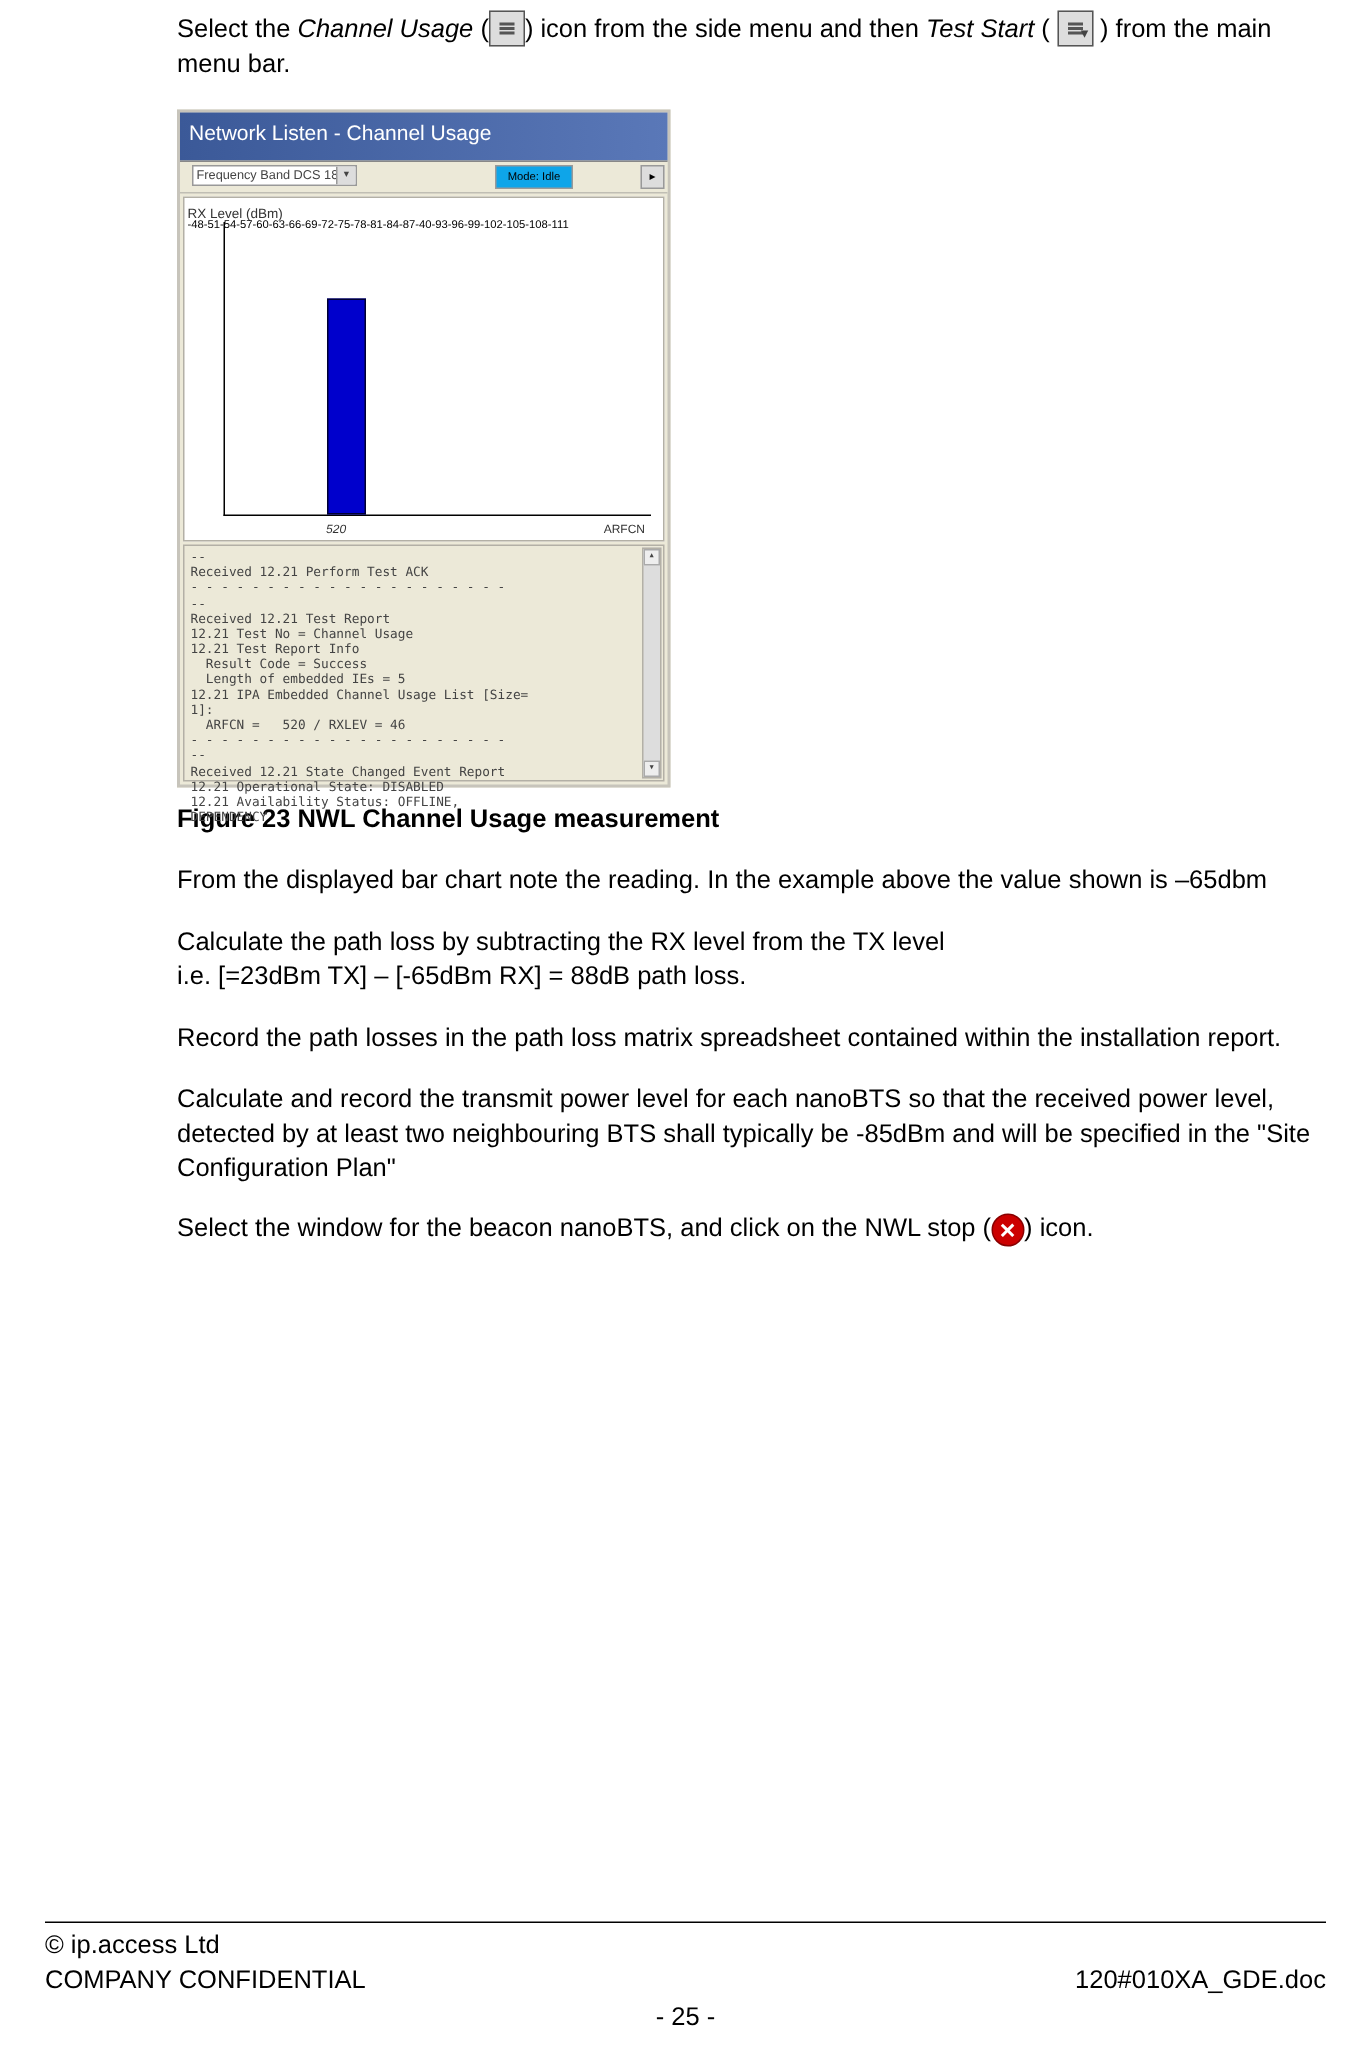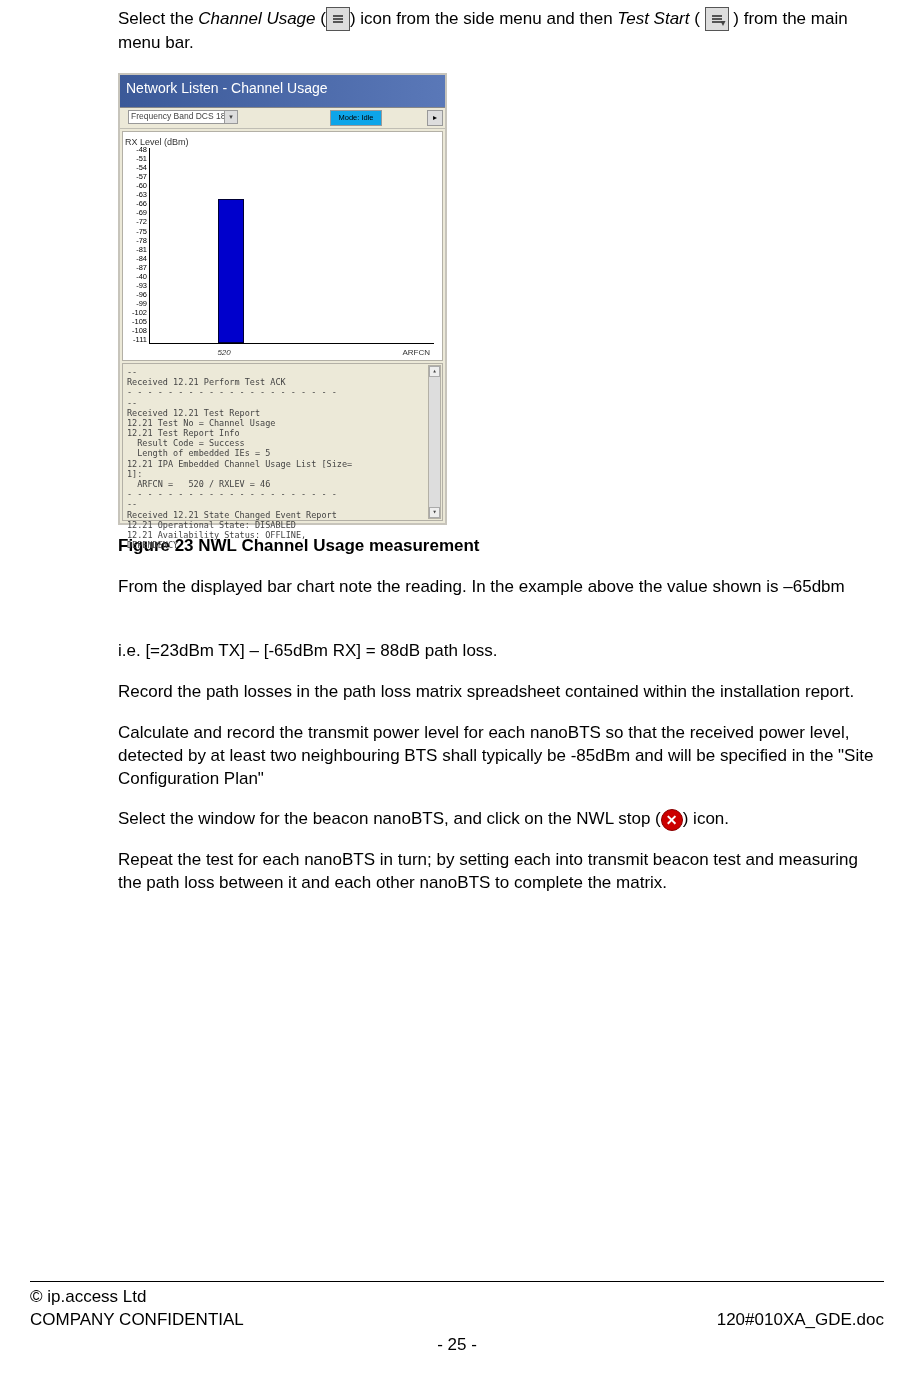--- a/index.html
+++ b/index.html
@@ -18,21 +18,21 @@
   .titlebar{height:24px;background:linear-gradient(to right,#3b5998,#5a78b8);color:#fff;font-family:Tahoma,Arial,sans-serif;font-size:14px;padding:4px 6px;border-bottom:1px solid #888}
   .toolbar{height:20px;background:#ece9d8;border-bottom:1px solid #c0beb4;position:relative}
   .tb-drop{position:absolute;left:8px;top:2px;width:110px;height:14px;border:1px solid #999;background:#fff;font-size:8.5px;font-family:Tahoma,Arial;color:#444;padding:0 2px;box-sizing:border-box;overflow:hidden;white-space:nowrap}
   .tb-drop .dd{position:absolute;right:0;top:0;width:12px;height:12px;background:#ddd;border-left:1px solid #999;display:flex;align-items:center;justify-content:center;font-size:7px}
   .tb-btn{position:absolute;left:210px;top:2px;width:50px;height:14px;border:1px solid #999;background:#0ea5e9;font-size:7.5px;display:flex;justify-content:center;align-items:center}
   .tb-scroll{position:absolute;right:2px;top:2px;width:14px;height:14px;border:1px solid #999;background:#ddd;display:flex;justify-content:center;align-items:center;font-size:8px}
   
   .chart-wrap{background:#fff;border:1px solid #b3b0a6;margin:2px;padding:4px 2px 2px 0;height:230px;box-sizing:border-box;position:relative;font-family:Tahoma,Arial}
   .chart-title{font-size:9px;color:#333;margin-left:2px}
   .chart{position:absolute;left:26px;right:8px;top:16px;bottom:16px;border-left:1px solid #000;border-bottom:1px solid #000}
-  .ylabels{position:absolute;left:2px;top:14px;bottom:16px;width:22px;display:flex;flex-direction:column;justify-content:space-between;font-size:7.5px;text-align:right;color:#000;line-height:1}
+  .ylabels{position:absolute;left:2px;top:14px;bottom:16px;width:22px;display:flex;flex-direction:row;justify-content:space-between;font-size:7.5px;text-align:right;color:#000;line-height:1}
   .bar{position:absolute;bottom:0;width:24px;background:#0000cc;border:1px solid #003}
   .tick-lbl{position:absolute;bottom:1px;font-size:8px;color:#333}
   .xaxis-lbl{position:absolute;right:12px;bottom:1px;font-size:8px;color:#333}
   
   .log{background:#ece9d8;border:1px solid #b3b0a6;margin:2px;height:158px;font-family:"Courier New",monospace;font-size:8.5px;color:#444;position:relative;box-sizing:border-box}
   .log pre{margin:0;padding:3px 14px 3px 4px;white-space:pre;line-height:1.2}
   .log .sb{position:absolute;right:1px;top:1px;bottom:1px;width:11px;background:#ddd;border:1px solid #b3b0a6;display:flex;flex-direction:column;justify-content:space-between;align-items:center;font-size:7px}
   .log .sb div{width:9px;height:9px;background:#eee;border:1px solid #aaa;display:flex;justify-content:center;align-items:center}
   
   .footer{position:absolute;left:30px;right:30px;bottom:16px}
@@ -130,33 +130,32 @@
         <div>▾</div>
       </div>
     </div>
   </div>
 
   <div class="caption">Figure 23 NWL Channel Usage measurement</div>
 
   <p class="para">From the displayed bar chart note the reading. In the example above the value shown is –65dbm</p>
 
   <p class="para">
-    <br>
+    <span>Calculate the path loss by subtracting the RX level from the TX level</span><br>
     <span>i.e. [=23dBm TX] – [-65dBm RX] = 88dB path loss.</span>
   </p>
 
   <p class="para">Record the path losses in the path loss matrix spreadsheet contained within the installation report.</p>
 
   <p class="para">Calculate and record the transmit power level for each nanoBTS so that the received power level, detected by at least two neighbouring BTS shall typically be -85dBm and will be specified in the "Site Configuration Plan"</p>
 
   <p class="para">
     <span>Select the window for the beacon nanoBTS, and click on the NWL stop (</span><span class="stop-icon">✕</span><span>) icon.</span>
   </p>
 
-  <p class="para">Repeat the test for each nanoBTS in turn; by setting each into transmit beacon test and measuring the path loss between it and each other nanoBTS to complete the matrix.</p>
 
   <div class="footer">
     <hr class="hr">
     <div class="frow">
       <div>
         <div>© ip.access Ltd</div>
       </div>
       <div></div>
     </div>
     <div class="frow">

